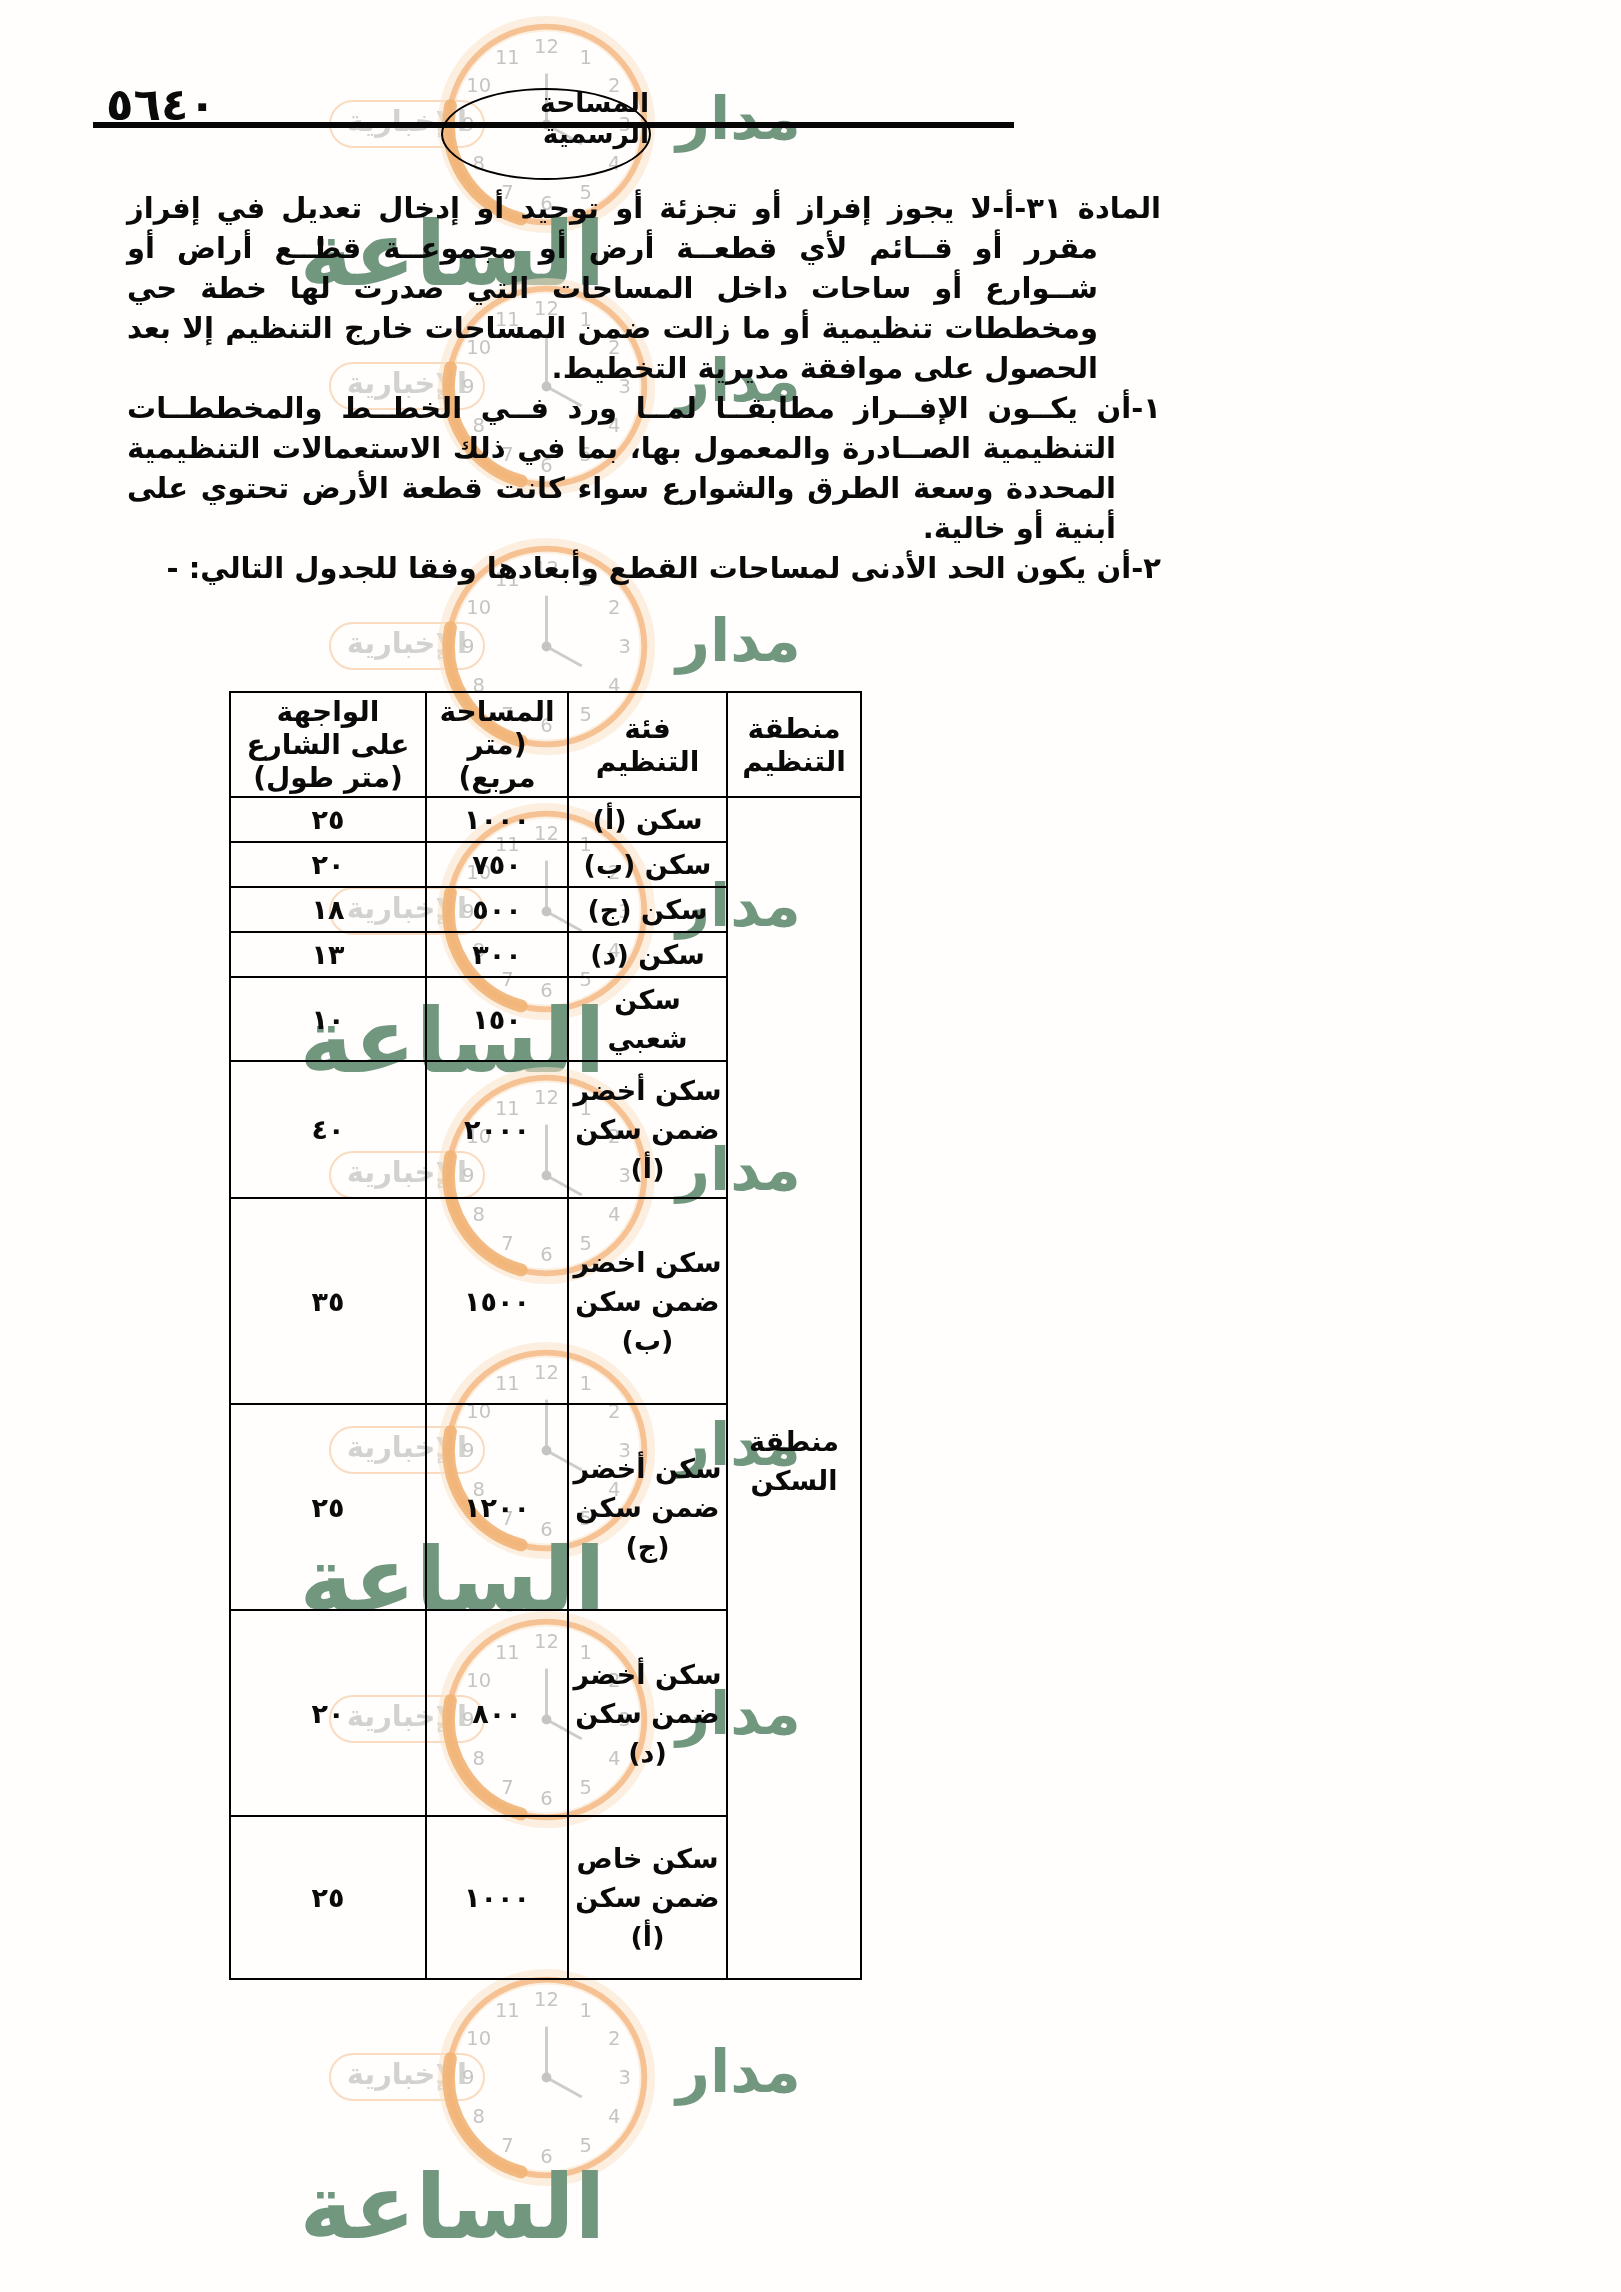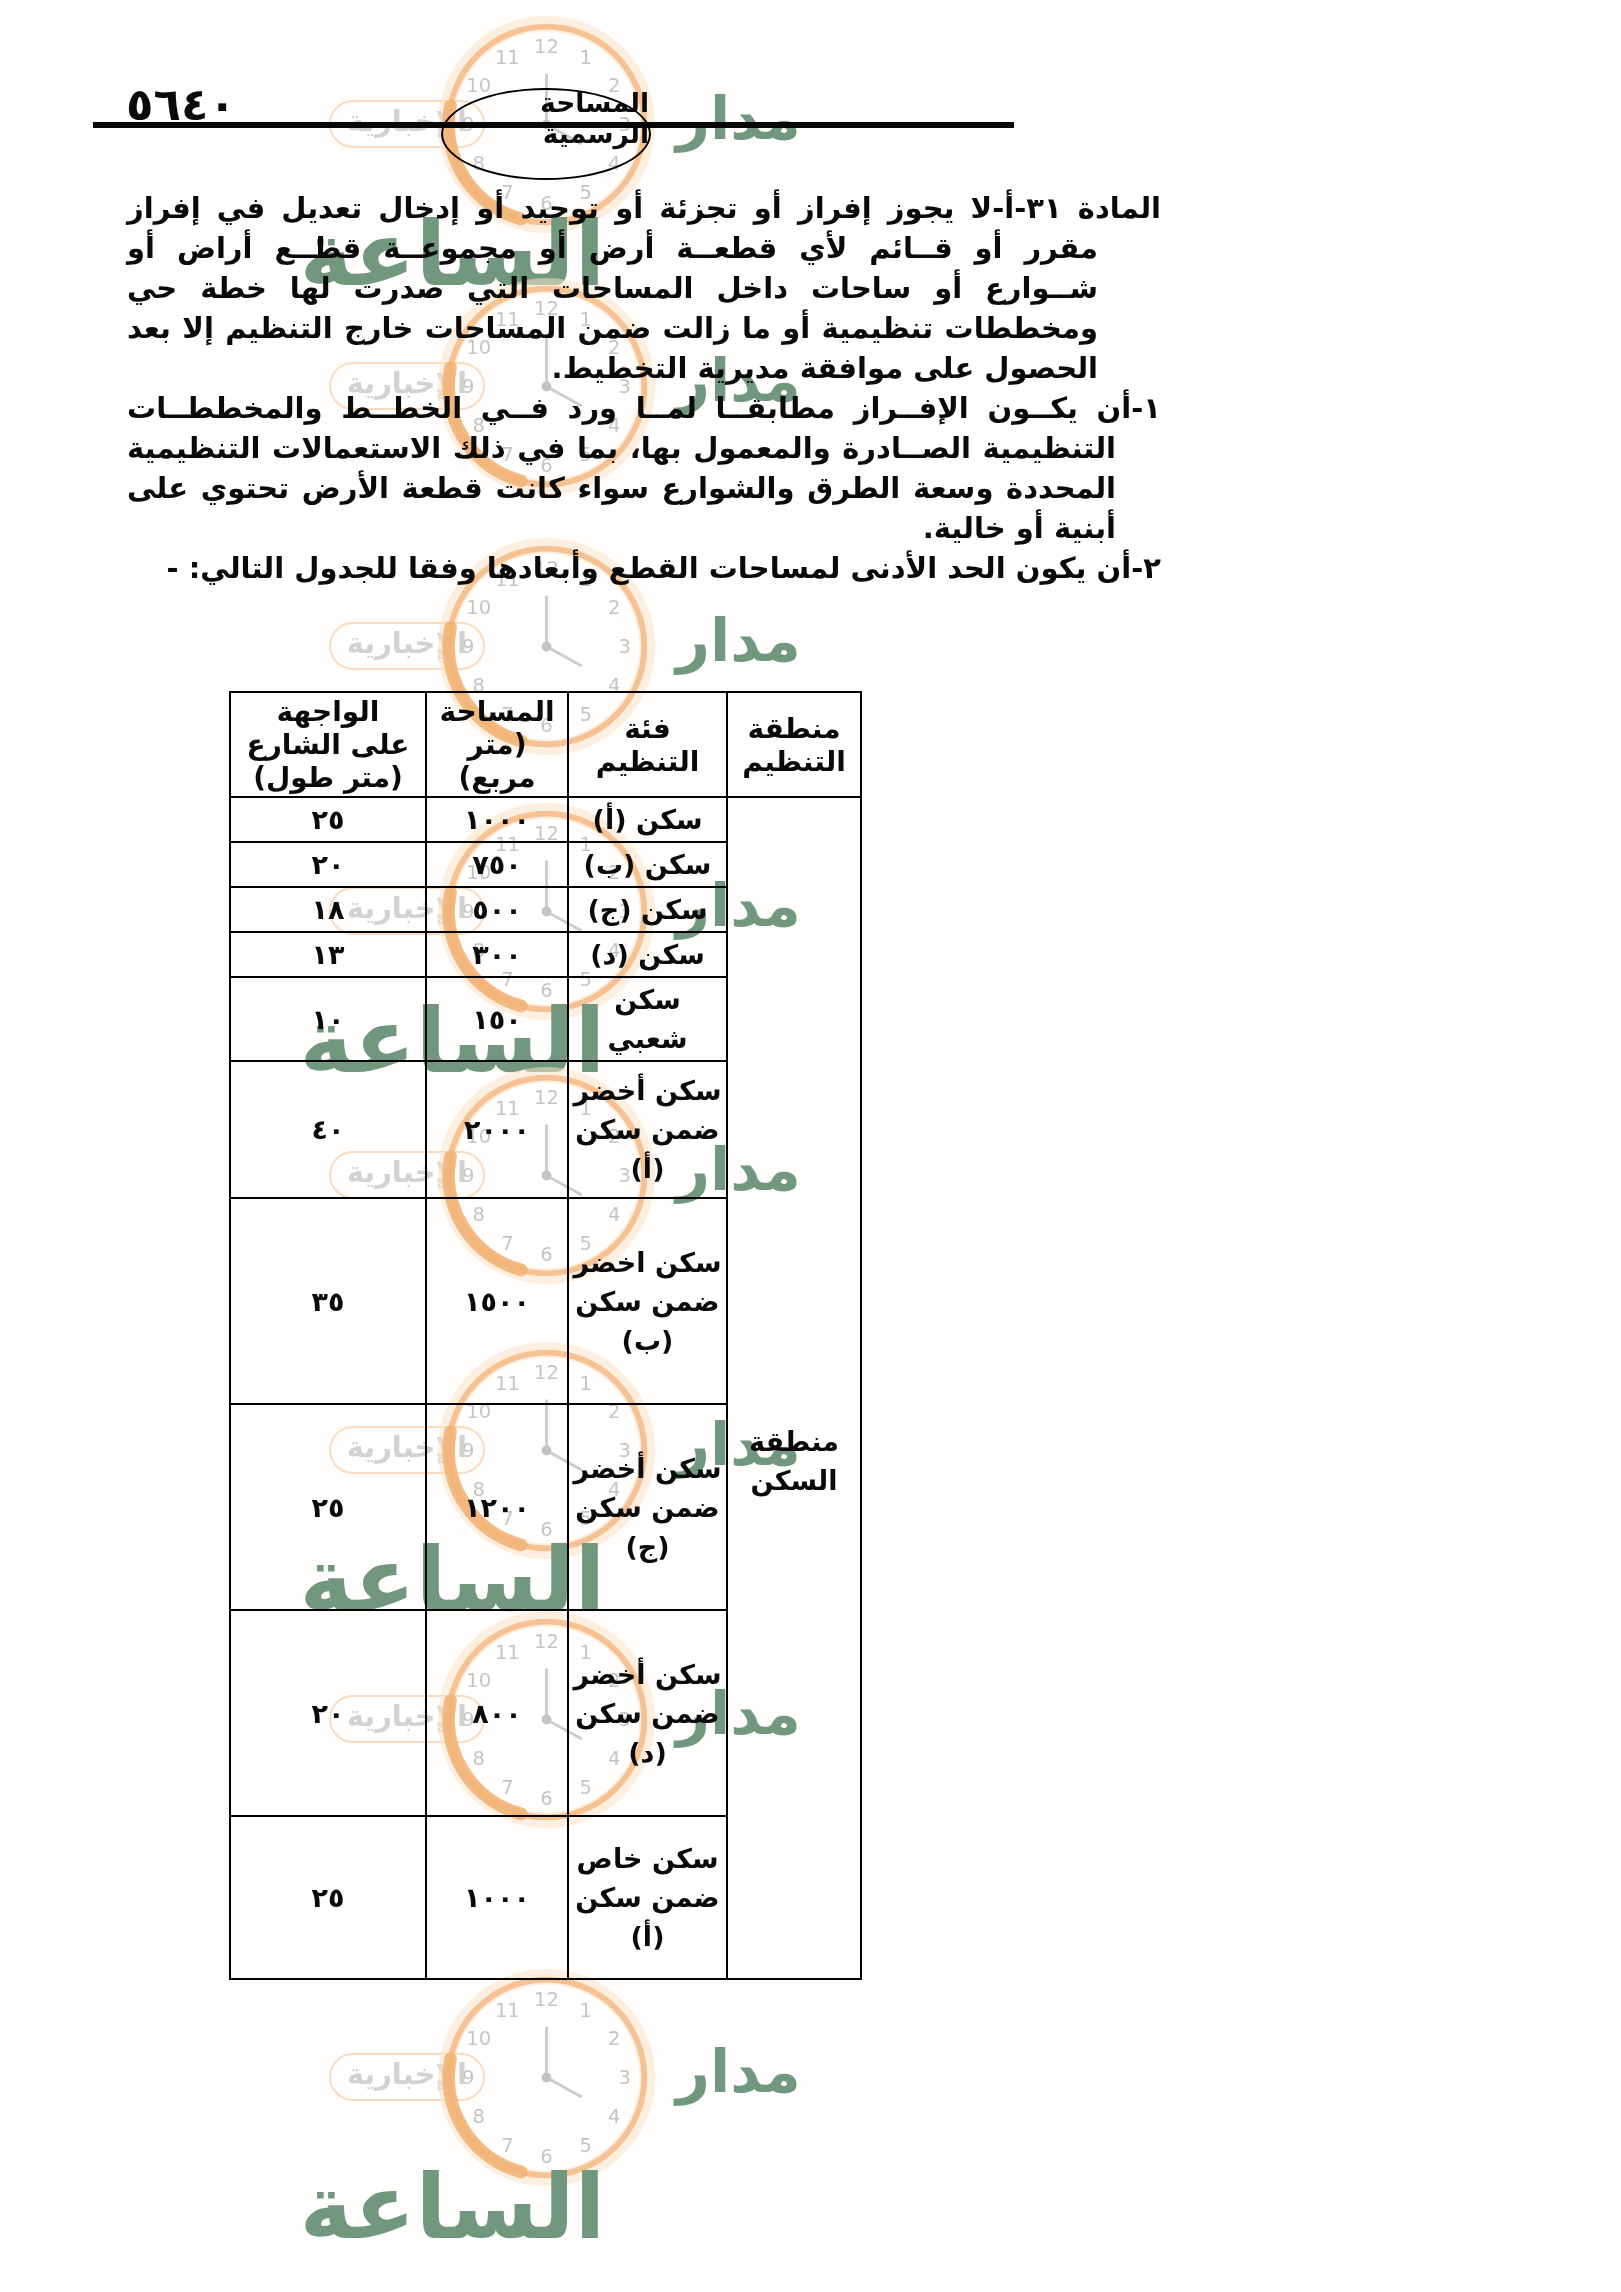--- a/index.html
+++ b/index.html
@@ -23,21 +23,21 @@
   }
   .wm-brand { position:absolute; left:404px; top:106px; font-size:59px;
               font-weight:700; color:#14532d; direction:rtl; }
   .wm-brand2 { position:absolute; left:27.4px; top:223px; font-size:90px;
                font-weight:700; color:#14532d; direction:rtl; white-space:nowrap; }
 
   
   .content { position:absolute; inset:0; z-index:1; }
 
   .page-number {
-    position:absolute; left:126px; top:78px; font-size:45px; font-weight:700;
+    position:absolute; left:106px; top:78px; font-size:45px; font-weight:700;
     letter-spacing:2px; direction:rtl;
   }
   .header-rule { position:absolute; left:93px; top:122px; width:921px; height:5.9px; background:#060606; }
   .gazette-badge {
     position:absolute; left:441px; top:88px; width:210px; height:92px;
     border:2.9px solid #000; border-radius:50%;
     display:flex; align-items:center; justify-content:center;
   }
   .gazette-badge-label { font-size:26.5px; font-weight:700; transform:translateY(-15.7px); }
 

